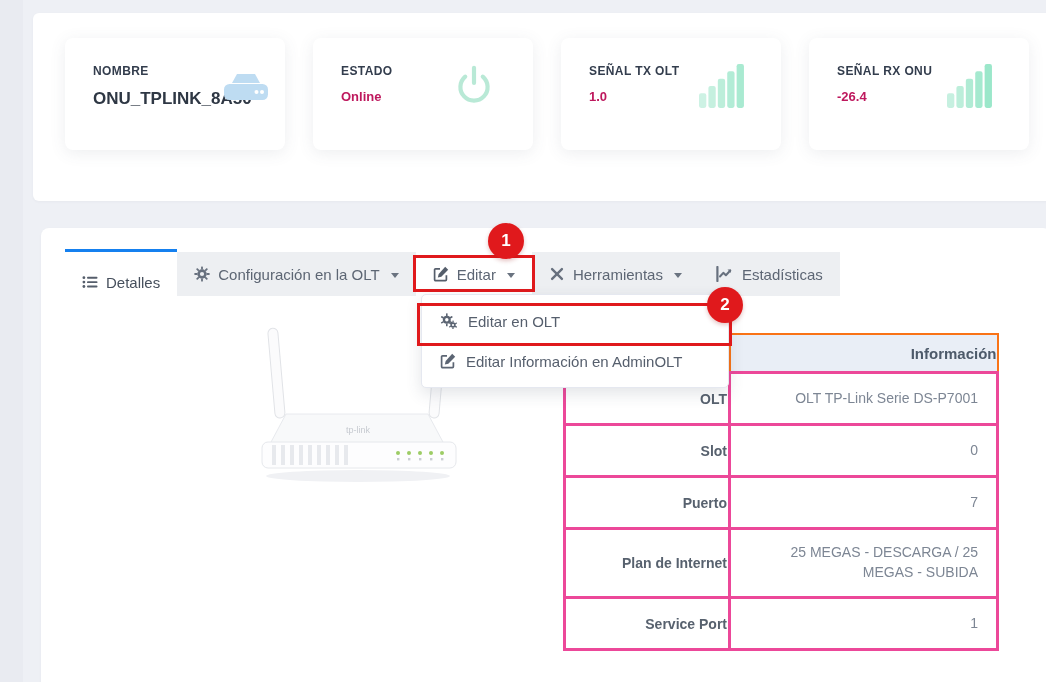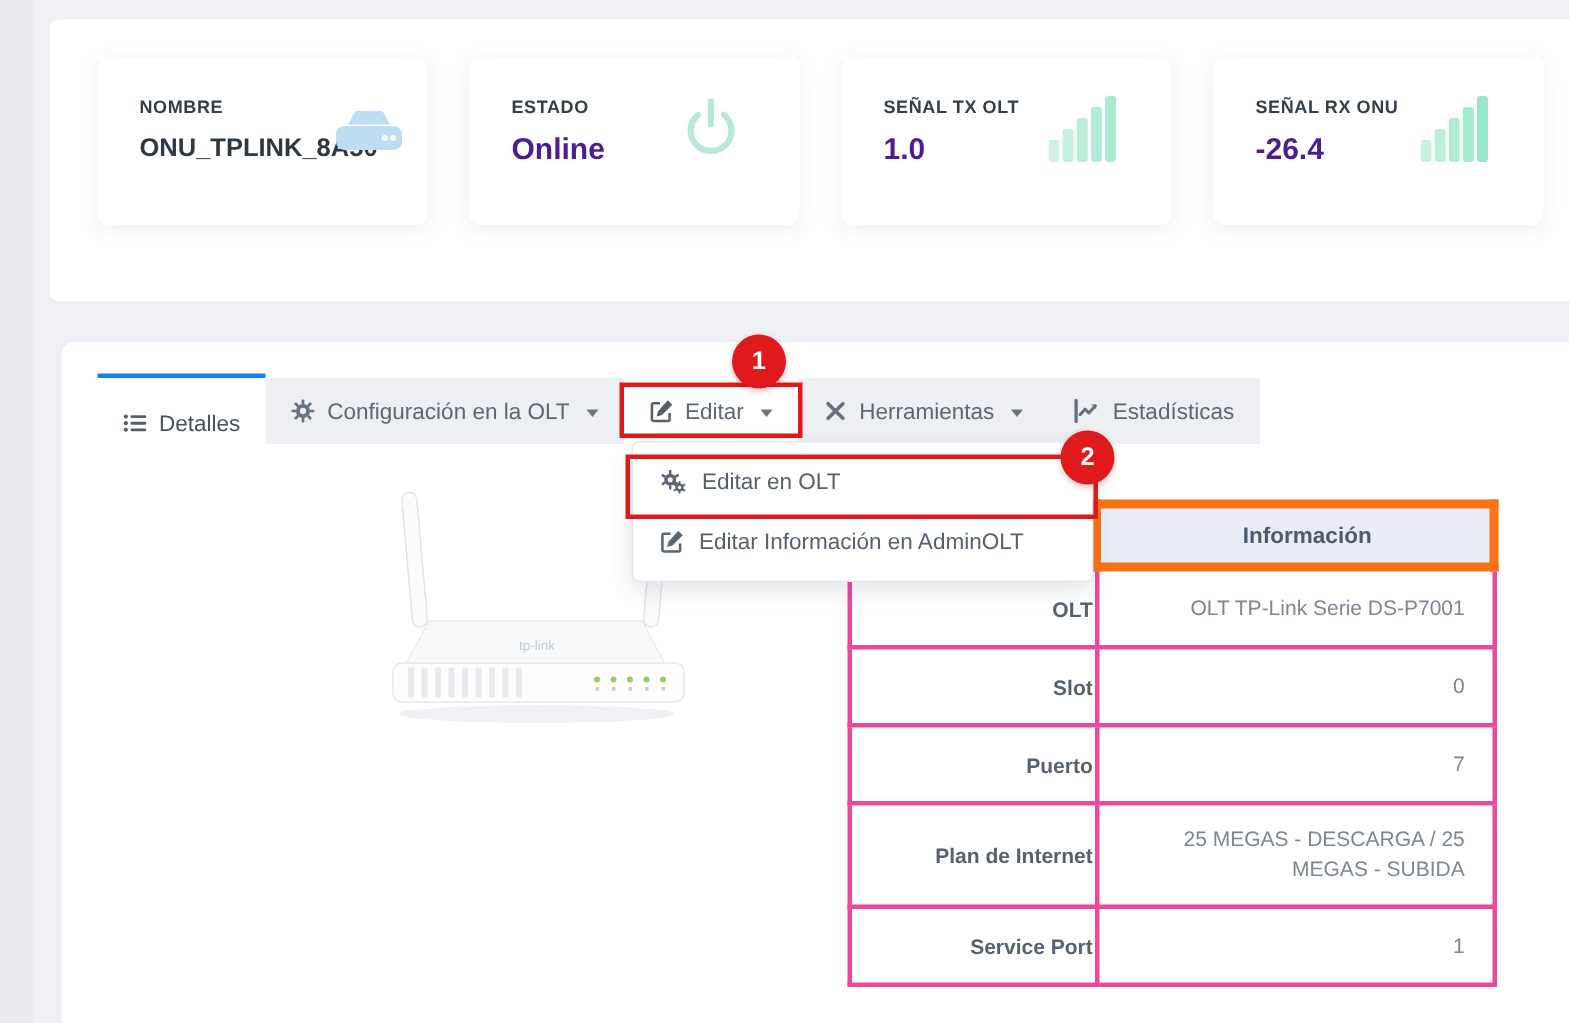--- a/index.html
+++ b/index.html
@@ -8,21 +8,21 @@
 
   
   .top-panel{position:absolute;left:10px;top:13px;width:1026px;height:188px;background:#fff;
              border-radius:6px;box-shadow:0 1px 3px rgba(40,50,70,.04);}
   .stat-card{position:absolute;top:25px;width:220px;height:112px;background:#fff;border-radius:8px;
              box-shadow:0 3px 16px rgba(80,90,110,.10);}
   .stat-card.c1{left:32px}.stat-card.c2{left:280px}.stat-card.c3{left:528px}.stat-card.c4{left:776px}
   .stat-text{position:absolute;left:28px;top:26px;}
   .stat-label{font-size:12px;font-weight:700;color:#333d4d;letter-spacing:.4px;}
   .stat-value{margin-top:11px;font-size:17px;font-weight:800;color:#2e3744;}
-  .stat-value.green{color:#4c1d95;font-size:20px;}
+  .stat-value.green{color:#be185d;font-size:13px;}
   .stat-icon{position:absolute;top:28px;}
   .c1 .stat-icon{right:12px;top:32px}.c2 .stat-icon{right:36px;top:24px}
   .c3 .stat-icon{right:36px;top:26px}.c4 .stat-icon{right:36px;top:26px}
 
   
   .main-panel{position:absolute;left:18px;top:228px;width:1010px;height:454px;background:#fff;
               border-radius:8px 8px 0 0;box-shadow:0 1px 3px rgba(40,50,70,.04);}
 
   
   .tabbar{position:absolute;left:24px;top:24px;height:44px;background:#edeff2;display:flex;align-items:stretch;}
@@ -47,21 +47,21 @@
   .dropdown{position:absolute;left:380px;top:66px;width:306px;background:#fff;border:1px solid #e5e8f0;
             border-radius:5px;box-shadow:0 6px 16px rgba(60,70,90,.14);padding:6px 0;z-index:20;}
   .dd-item{display:flex;align-items:center;gap:10px;height:40px;padding:0 18px;font-size:15px;
            color:#565f6d;position:relative;cursor:pointer;}
   .dd-frame{position:absolute;left:-5px;right:-4px;top:2px;height:37px;border:3px solid #e0191c;
             pointer-events:none;z-index:15;}
 
   
   .info-table{position:absolute;left:522px;top:105px;width:436px;border-collapse:collapse;background:#fff;}
   .info-table th{background:#e9eef6;height:36px;font-size:15px;font-weight:700;color:#4d5a6a;
-                 text-align:center;padding:0 0 0 16px;border:6px solid #f97316;}
+                 text-align:right;padding:0 0 0 16px;border:2px solid #f97316;}
   .info-table td{border:3px solid #ec4899;text-align:right;height:41px;}
   .info-table td.lbl{width:160px;font-weight:700;font-size:14px;color:#57616e;}
   .info-table td.val{font-size:14px;color:#7d8694;padding:4px 18px;line-height:1.4;}
   .row-tall td{height:58px;}
 
   
   .router{position:absolute;left:205px;top:96px;}
 </style>
 </head>
 <body>

